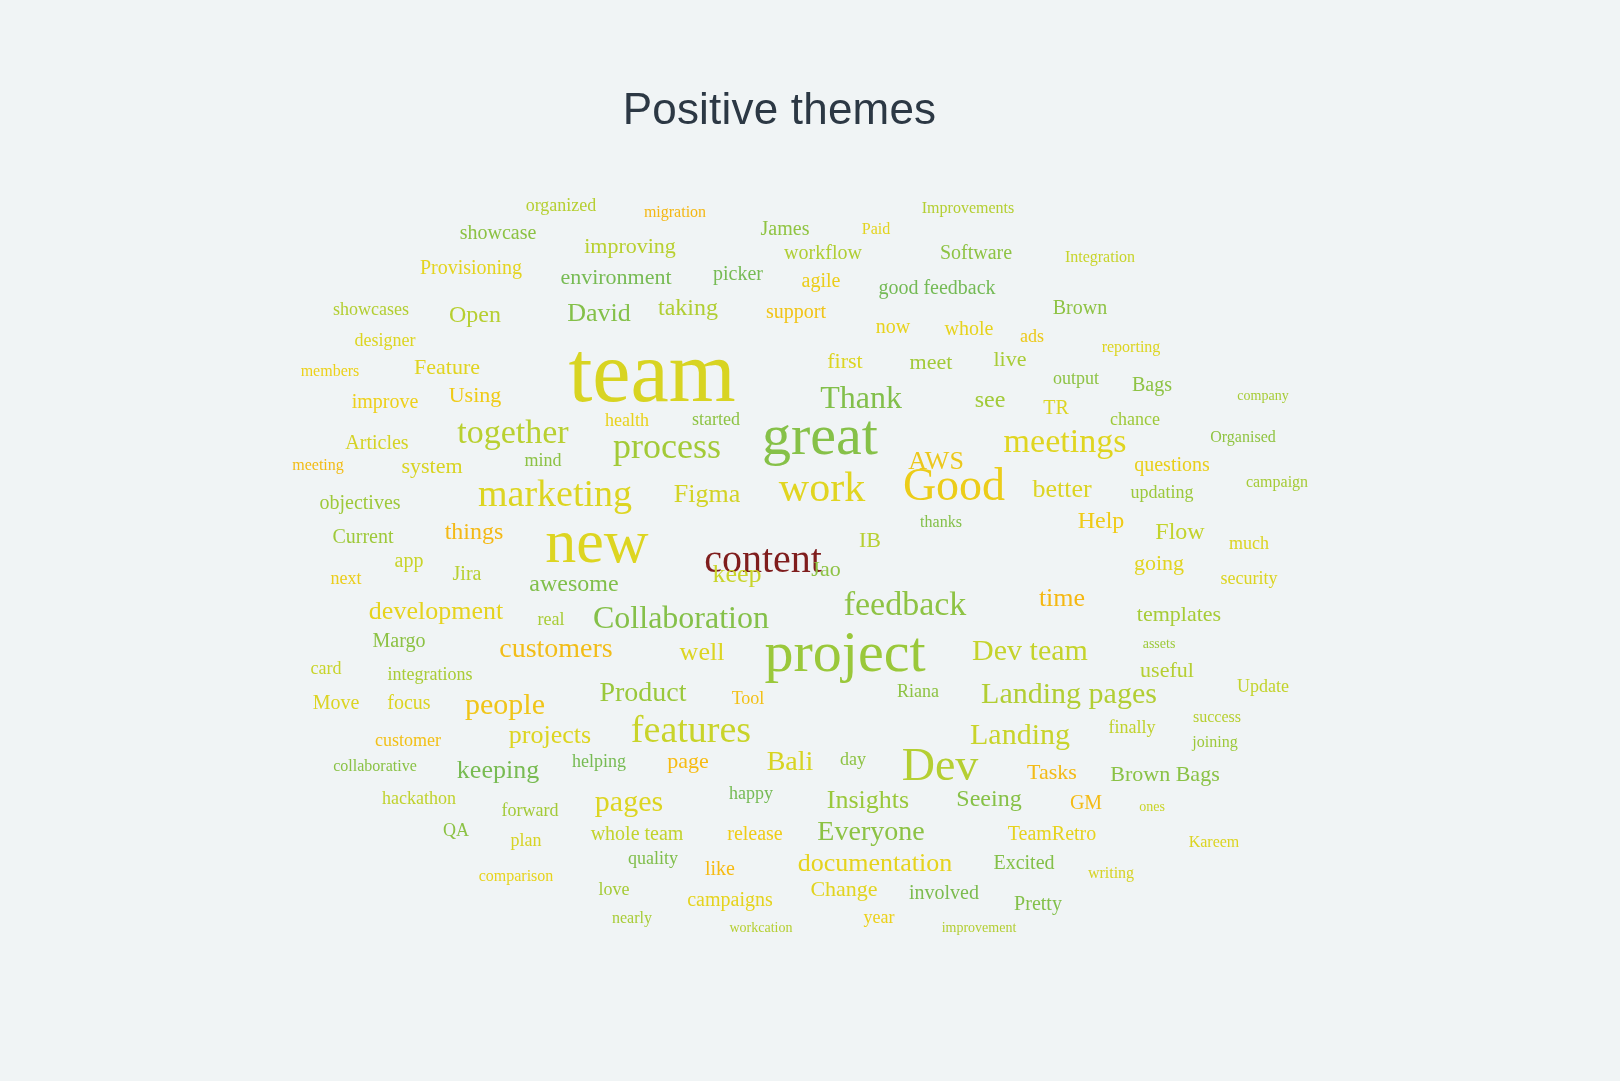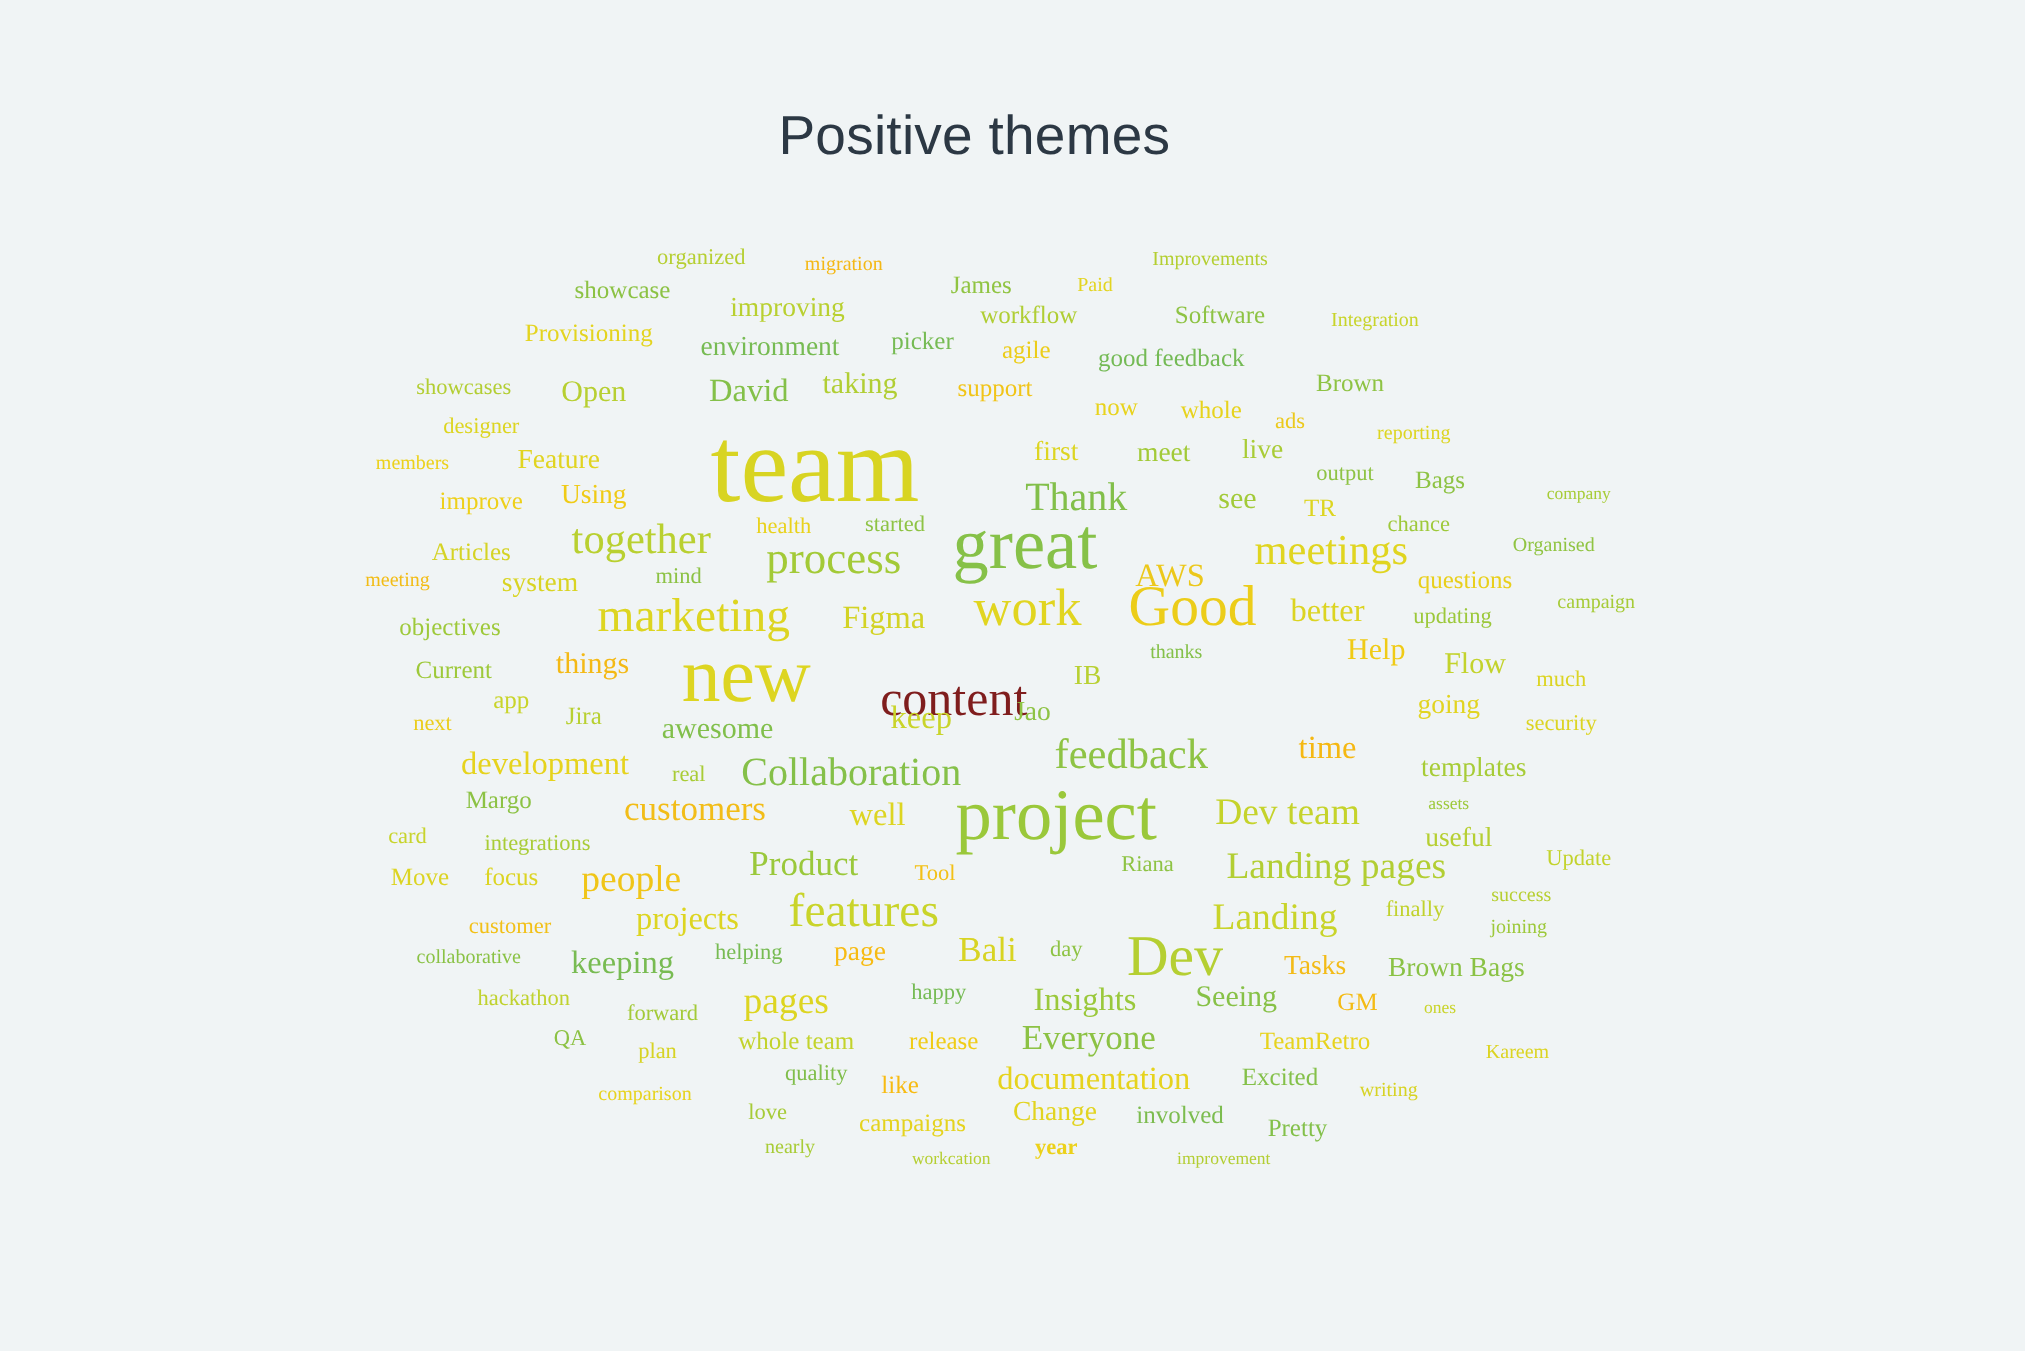--- a/index.html
+++ b/index.html
@@ -124,21 +124,21 @@
       <span class="word" style="left: 419px; top: 798px; font-size: 18px; color: rgb(192, 210, 46);">hackathon</span>
       <span class="word" style="left: 375px; top: 766px; font-size: 16px; color: rgb(138, 194, 69);">collaborative</span>
       <span class="word" style="left: 530px; top: 810px; font-size: 18px; color: rgb(163, 202, 56);">forward</span>
       <span class="word" style="left: 526px; top: 840px; font-size: 18px; color: rgb(215, 211, 36);">plan</span>
       <span class="word" style="left: 456px; top: 830px; font-size: 18px; color: rgb(140, 194, 68);">QA</span>
       <span class="word" style="left: 516px; top: 876px; font-size: 16px; color: rgb(231, 211, 29);">comparison</span>
       <span class="word" style="left: 653px; top: 858px; font-size: 18px; color: rgb(128, 190, 75);">quality</span>
       <span class="word" style="left: 614px; top: 889px; font-size: 18px; color: rgb(166, 203, 55);">love</span>
       <span class="word" style="left: 632px; top: 918px; font-size: 16px; color: rgb(168, 204, 54);">nearly</span>
       <span class="word" style="left: 761px; top: 928px; font-size: 14px; color: rgb(181, 207, 50);">workcation</span>
-      <span class="word" style="left: 845px; top: 917px; font-size: 18px; color: rgb(236, 209, 26); font-weight: bold;">year</span>
+      <span class="word" style="left: 879px; top: 917px; font-size: 18px; color: rgb(236, 209, 26);">year</span>
       <span class="word" style="left: 979px; top: 928px; font-size: 14px; color: rgb(179, 206, 51);">improvement</span>
       <span class="word" style="left: 1111px; top: 873px; font-size: 16px; color: rgb(215, 211, 36);">writing</span>
       <span class="word" style="left: 1173px; top: 842px; font-size: 16px; color: rgb(220, 212, 34); margin-left: 41px;">Kareem</span>
       <span class="word" style="left: 1152px; top: 807px; font-size: 14px; color: rgb(201, 212, 42);">ones</span>
       <span class="word" style="left: 1086px; top: 802px; font-size: 20px; color: rgb(244, 187, 20);">GM</span>
       <span class="word" style="left: 1215px; top: 742px; font-size: 16px; color: rgb(157, 201, 58);">joining</span>
       <span class="word" style="left: 1217px; top: 717px; font-size: 16px; color: rgb(183, 207, 49);">success</span>
       <span class="word" style="left: 1132px; top: 727px; font-size: 18px; color: rgb(193, 210, 45);">finally</span>
       <span class="word" style="left: 1263px; top: 686px; font-size: 18px; color: rgb(195, 211, 44);">Update</span>
       <span class="word" style="left: 1159px; top: 644px; font-size: 14px; color: rgb(157, 201, 58);">assets</span>

